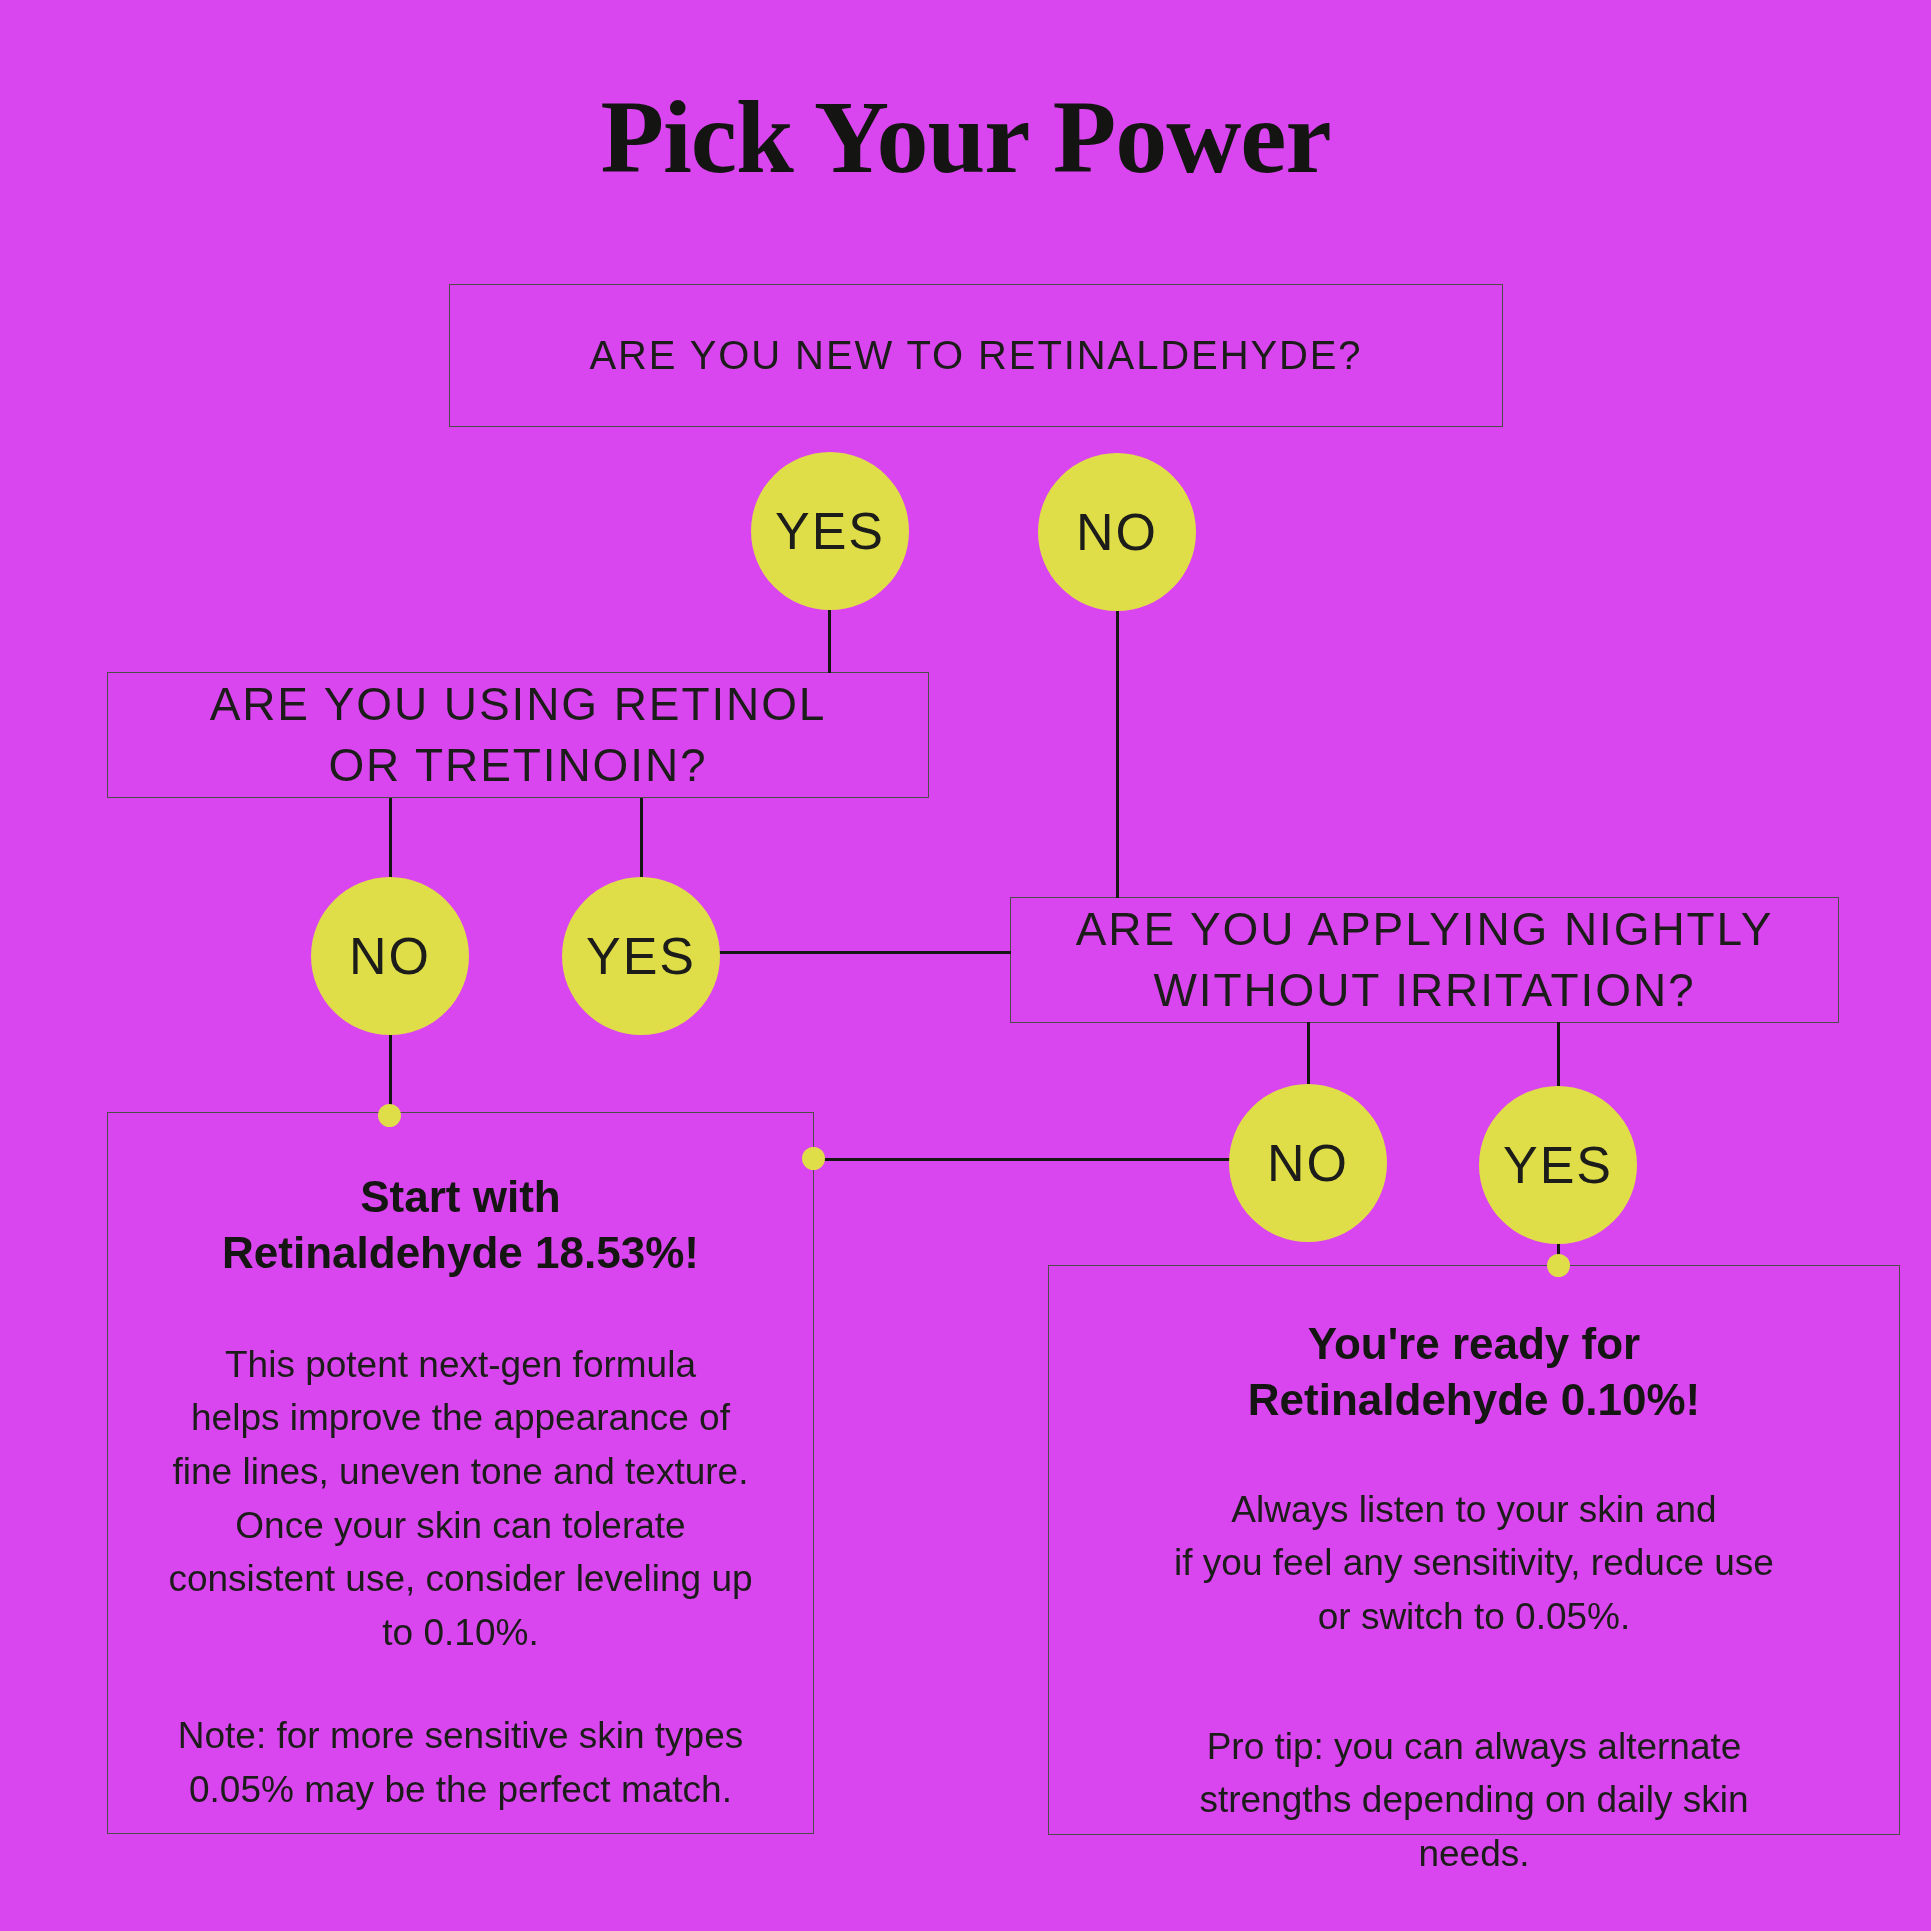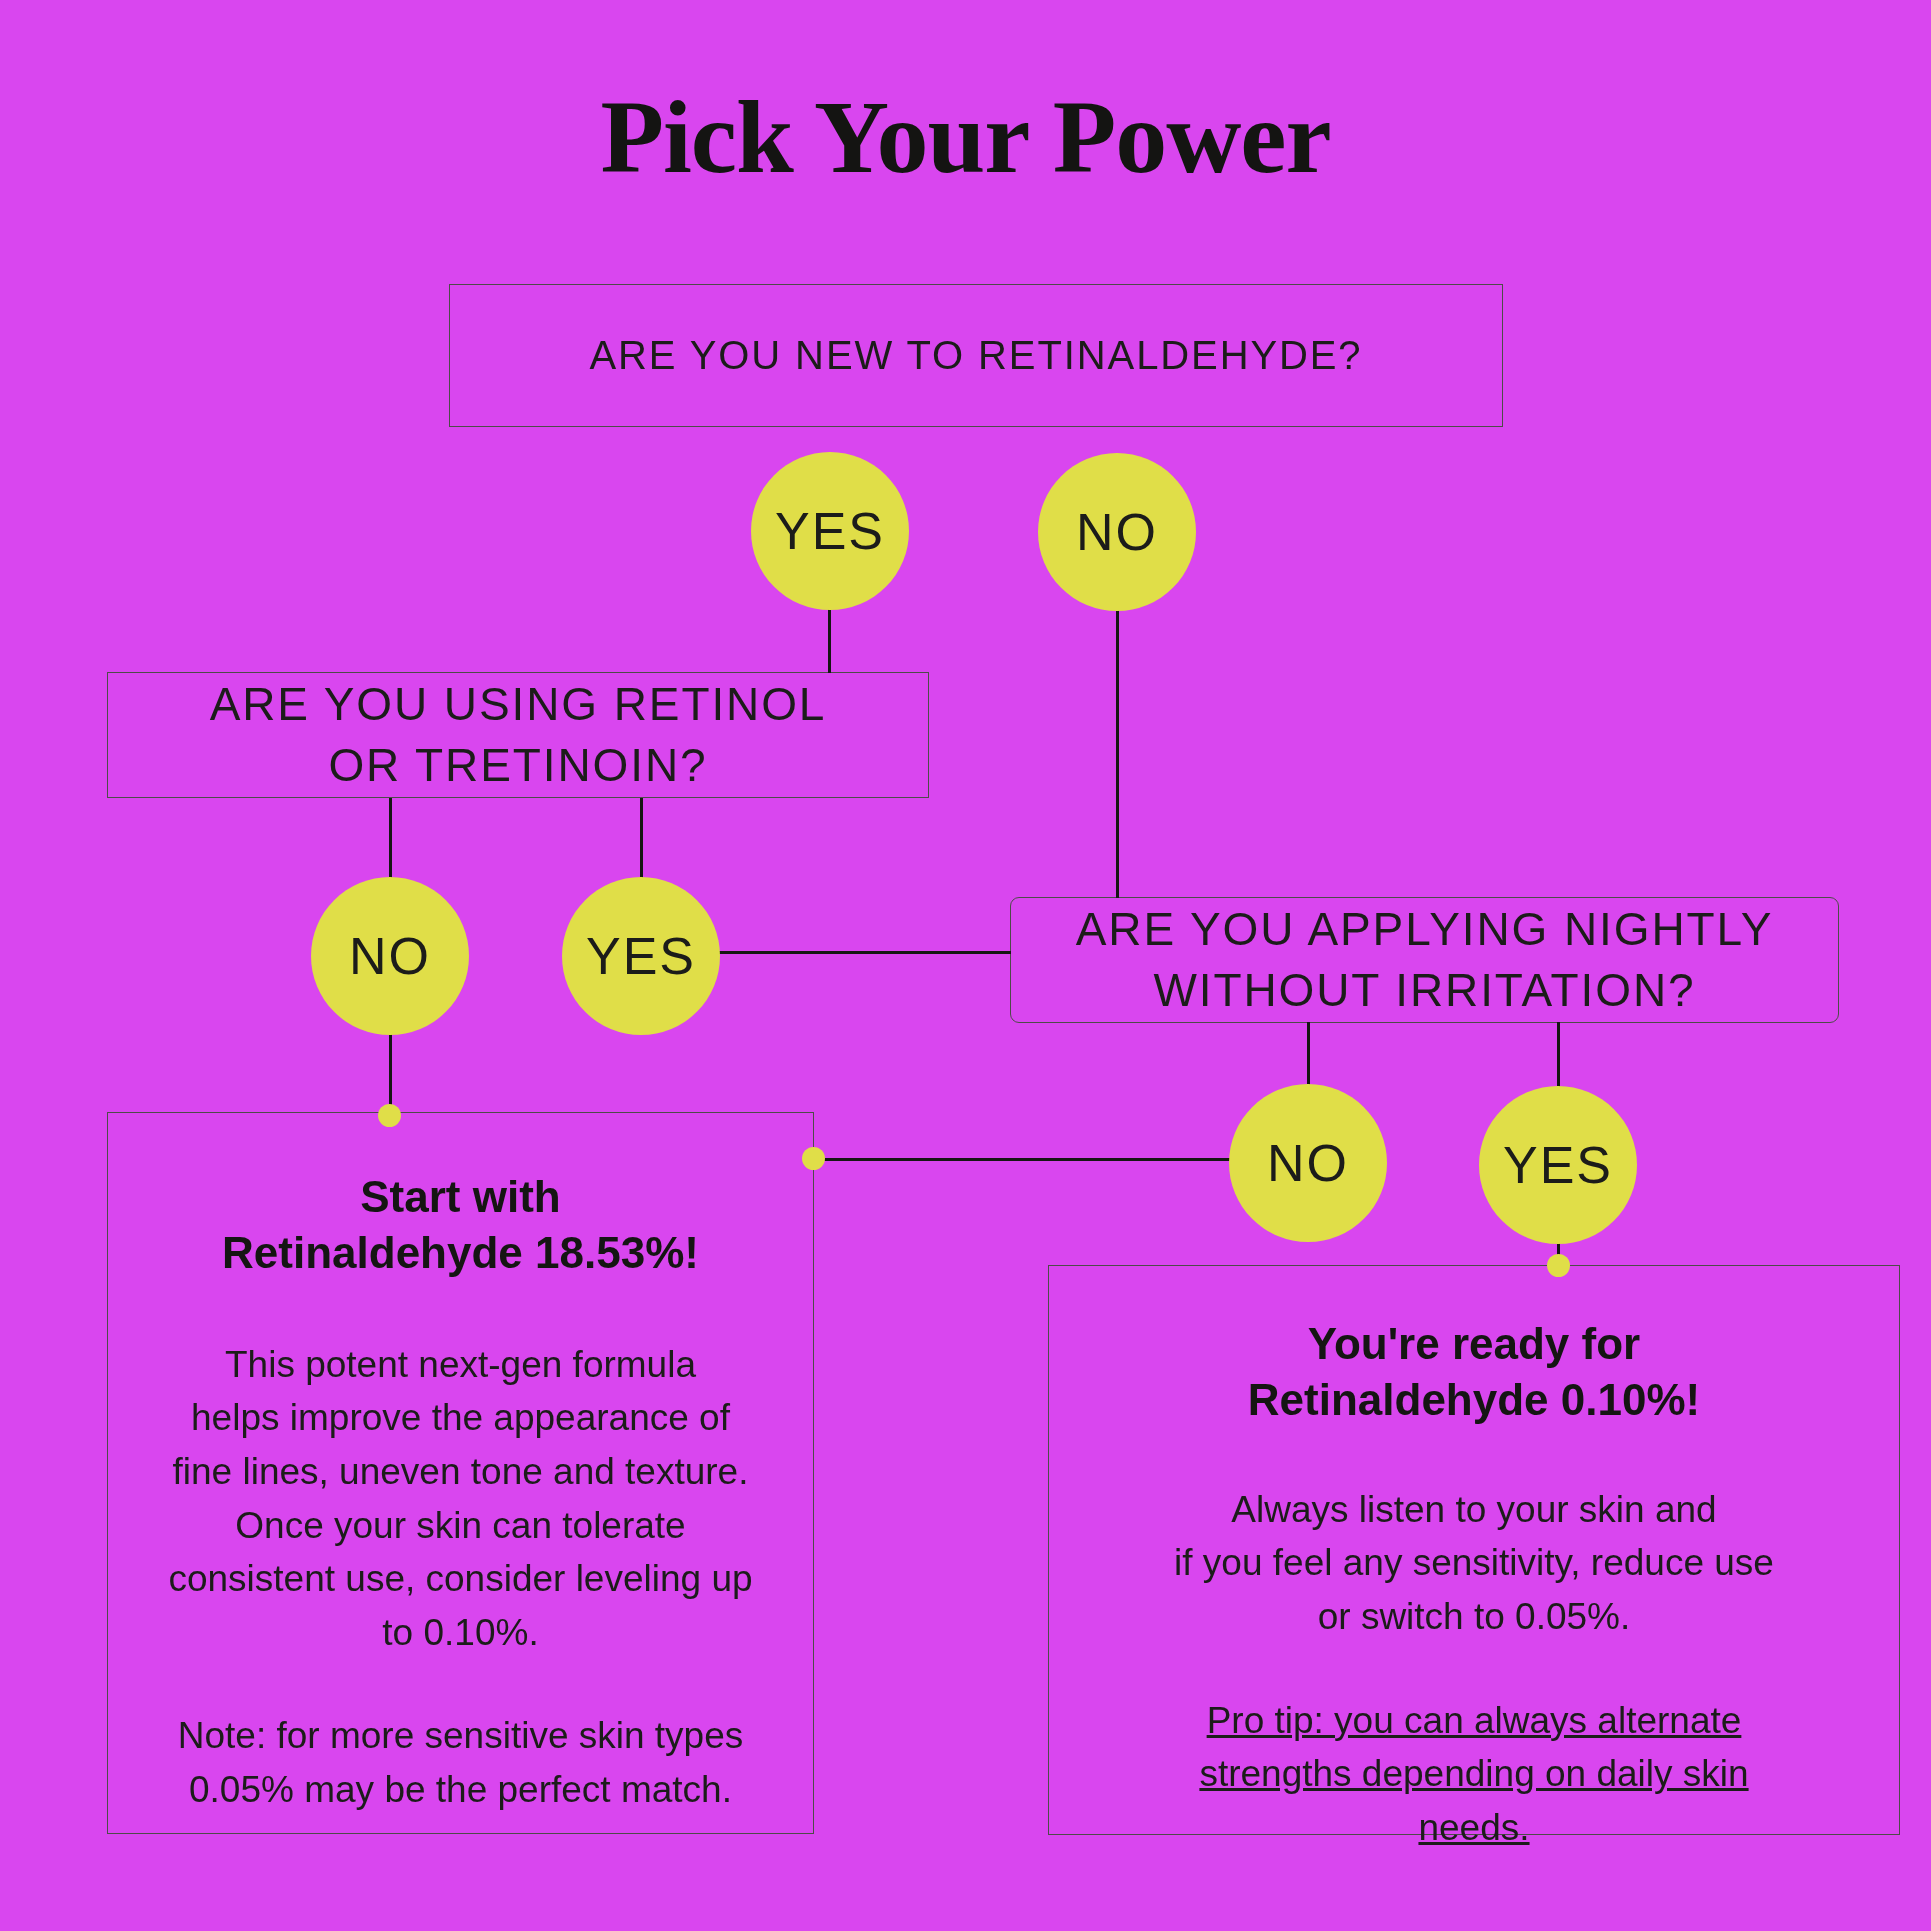--- a/index.html
+++ b/index.html
@@ -91,21 +91,21 @@
     font-size: 37px;
     line-height: 1.45;
     white-space: pre-line;
     color: #1c1c1a;
   }
   .rbox.left .rheading { margin-top: 56px; }
   .rbox.left .rbody.p1 { margin-top: 56px; }
   .rbox.left .rbody.p2 { margin-top: 50px; }
   .rbox.right .rheading { margin-top: 50px; }
   .rbox.right .rbody.p1 { margin-top: 54px; }
-  .rbox.right .rbody.p2 { margin-top: 50px; text-decoration: underline; }
+  .rbox.right .rbody.p2 { margin-top: 76px; }
 </style>
 </head>
 <body>
 
 <div class="canvas">
 
   <div class="title">Pick Your Power</div>
 
   <div class="line v" style="left:828px; top:603px; height:70px;"></div>
   <div class="line v" style="left:1116px; top:604px; height:294px;"></div>
@@ -134,21 +134,21 @@
 OR TRETINOIN?</span>
   </div>
 
   <div class="bubble" style="left:311px; top:877px;">
     <span>NO</span>
   </div>
   <div class="bubble" style="left:562px; top:877px;">
     <span>YES</span>
   </div>
 
-  <div class="qbox" style="left:1010px; top:897px; width:829px; height:126px;border-radius:9px;">
+  <div class="qbox" style="left:1010px; top:897px; width:829px; height:126px;">
     <span class="qtext">ARE YOU APPLYING NIGHTLY
 WITHOUT IRRITATION?</span>
   </div>
 
   <div class="bubble" style="left:1229px; top:1084px;">
     <span>NO</span>
   </div>
   <div class="bubble" style="left:1479px; top:1086px;">
     <span>YES</span>
   </div>

